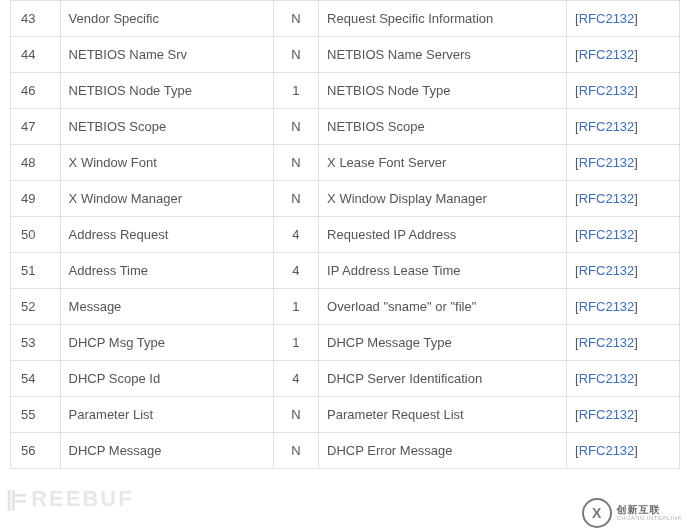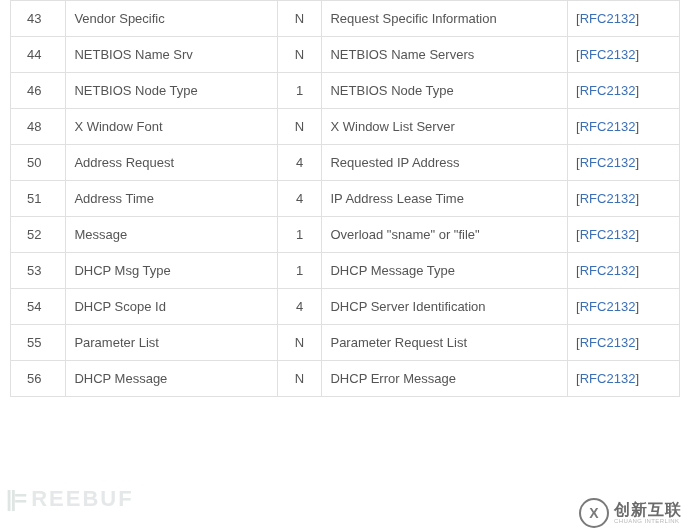--- a/index.html
+++ b/index.html
@@ -21,21 +21,21 @@
   }
   td {
     border: 1px solid #e0e0e0;
     padding: 10px 8px;
     vertical-align: middle;
     background: #fff;
   }
   td.col-code {
     width: 28px;
     text-align: left;
-    padding-left: 16px;
+    padding-left: 10px;
   }
   td.col-name {
     width: 185px;
   }
   td.col-len {
     width: 26px;
     text-align: center;
   }
   td.col-meaning {
     width: 218px;
@@ -88,21 +88,21 @@
     font-weight: 700;
     color: #7a7a7a;
     font-size: 14px;
     background: #fff;
   }
   .logo .txt {
     margin-left: 5px;
     line-height: 1;
   }
   .logo .txt .zh {
-    font-size: 16px;
+    font-size: 10px;
     font-weight: 700;
     color: #6b6b6b;
     letter-spacing: 1px;
   }
   .logo .txt .en {
     font-size: 6px;
     color: #b7b7b7;
     letter-spacing: 0.4px;
   }
 </style>
@@ -126,24 +126,38 @@
         <td class="col-ref">[<a class="ref-link" href="#">RFC2132</a>]</td>
       </tr>
       <tr>
         <td class="col-code">46</td>
         <td class="col-name">NETBIOS Node Type</td>
         <td class="col-len">1</td>
         <td class="col-meaning">NETBIOS Node Type</td>
         <td class="col-ref">[<a class="ref-link" href="#">RFC2132</a>]</td>
       </tr>
       <tr>
+        <td class="col-code">47</td>
+        <td class="col-name">NETBIOS Scope</td>
+        <td class="col-len">N</td>
+        <td class="col-meaning">NETBIOS Scope</td>
+        <td class="col-ref">[<a class="ref-link" href="#">RFC2132</a>]</td>
+      </tr>
+      <tr>
         <td class="col-code">48</td>
         <td class="col-name">X Window Font</td>
         <td class="col-len">N</td>
-        <td class="col-meaning">X Window List Server</td>
+        <td class="col-meaning">X Lease Font Server</td>
+        <td class="col-ref">[<a class="ref-link" href="#">RFC2132</a>]</td>
+      </tr>
+      <tr>
+        <td class="col-code">49</td>
+        <td class="col-name">X Window Manager</td>
+        <td class="col-len">N</td>
+        <td class="col-meaning">X Window Display Manager</td>
         <td class="col-ref">[<a class="ref-link" href="#">RFC2132</a>]</td>
       </tr>
       <tr>
         <td class="col-code">50</td>
         <td class="col-name">Address Request</td>
         <td class="col-len">4</td>
         <td class="col-meaning">Requested IP Address</td>
         <td class="col-ref">[<a class="ref-link" href="#">RFC2132</a>]</td>
       </tr>
       <tr>

